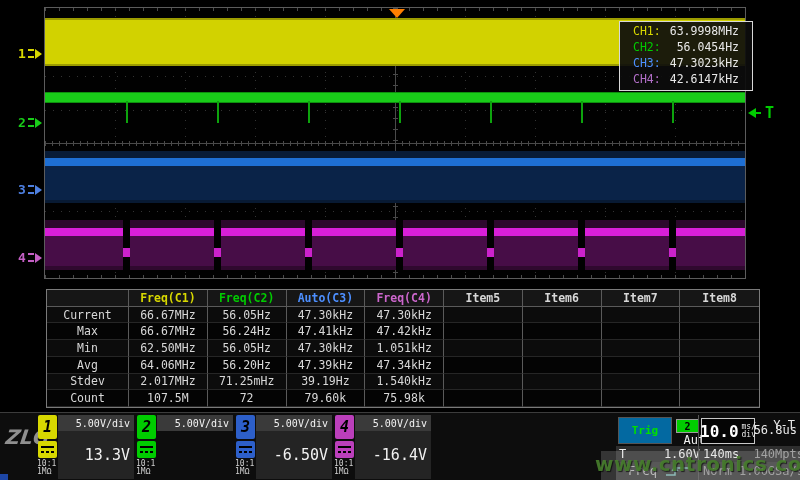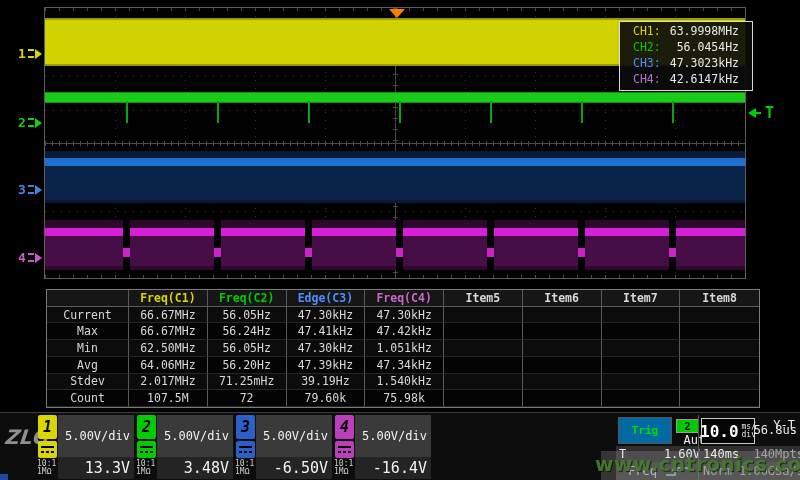--- a/index.html
+++ b/index.html
@@ -69,21 +69,21 @@
   .chblock{position:absolute;top:2px;width:97px;height:64px;display:flex;}
   .chleft{width:21px;display:flex;flex-direction:column;align-items:center;}
   .chbadge{width:19px;height:24px;border-radius:2px;color:#000;font-weight:bold;font-style:italic;
     font-size:15px;display:flex;align-items:center;justify-content:center;}
   .chcoup{width:19px;height:17px;border-radius:2px;margin-top:2px;position:relative;}
   .chcoup .cs{position:absolute;left:3px;right:3px;top:5px;height:2px;background:#000;}
   .chcoup .cd{position:absolute;left:3px;right:3px;top:10px;height:2px;
     background:repeating-linear-gradient(90deg,#000 0 3px,transparent 3px 5px);}
   .chprobe{font-size:8px;line-height:8px;color:#cfcfcf;margin-top:2px;text-align:left;width:21px;}
   .chright{flex:1;display:flex;flex-direction:column;}
-  .chscale{height:42px;background:#3a3a3a;color:#f2f2f2;font-size:12px;display:flex;align-items:center;justify-content:flex-end;padding-right:4px;}
+  .chscale{height:16px;background:#3a3a3a;color:#f2f2f2;font-size:10px;display:flex;align-items:center;justify-content:flex-end;padding-right:4px;}
   .choffset{flex:1;background:#242424;color:#f2f2f2;font-size:15px;display:flex;align-items:center;justify-content:flex-end;padding-right:4px;}
 
   
   #trig-panel{position:absolute;left:616px;top:2px;width:82px;height:65px;}
   #trig-box{position:absolute;left:2px;top:2px;width:52px;height:25px;background:#0369a1;border:1px solid #555;
     color:#00e000;font-weight:bold;font-size:11px;display:flex;align-items:center;justify-content:center;}
   #trig-src-badge{position:absolute;left:60px;top:4px;width:21px;height:12px;background:#00cc00;border:1px solid #9c9c9c;
     color:#000;font-size:10px;font-weight:bold;display:flex;align-items:center;justify-content:center;}
   #trig-coup{position:absolute;left:60px;top:4px;margin-left:26px;width:20px;height:13px;background:#b8b8b8;border-radius:2px;position:absolute;}
   #trig-coup .cs{position:absolute;left:3px;right:3px;top:3px;height:2px;background:#111;}
@@ -233,21 +233,21 @@
       <div class="freqrow">
         <span class="fl" style="color: rgb(179, 111, 201);">CH4:</span>
         <span class="fv">42.6147kHz</span>
       </div>
     </div>
 
   <div id="mtable">
       <div class="th" style="color: rgb(216, 216, 216);"></div>
       <div class="th" style="color: rgb(216, 216, 0);">Freq(C1)</div>
       <div class="th" style="color: rgb(0, 204, 0);">Freq(C2)</div>
-      <div class="th" style="color: rgb(77, 143, 255);">Edge(C3)</div>
+      <div class="th" style="color: rgb(77, 143, 255);">Auto(C3)</div>
       <div class="th" style="color: rgb(204, 102, 204);">Freq(C4)</div>
       <div class="th" style="color: rgb(216, 216, 216);">Item5</div>
       <div class="th" style="color: rgb(216, 216, 216);">Item6</div>
       <div class="th" style="color: rgb(216, 216, 216);">Item7</div>
       <div class="th" style="color: rgb(216, 216, 216);">Item8</div>
       <div class="odd">Current</div>
       <div class="odd">66.67MHz</div>
       <div class="odd">56.05Hz</div>
       <div class="odd">47.30kHz</div>
       <div class="odd">47.30kHz</div>
@@ -332,21 +332,20 @@
               <span class="cs"></span>
               <span class="cd"></span>
             </div>
             <div class="chprobe">
               <div>10:1</div>
               <div>1MΩ</div>
             </div>
           </div>
           <div class="chright">
             <div class="chscale">5.00V/div</div>
-            <div class="choffset">3.48V</div>
           </div>
         </div>
         <div class="chblock" style="left: 235px;">
           <div class="chleft">
             <div class="chbadge" style="background: rgb(45, 95, 201);">3</div>
             <div class="chcoup" style="background: rgb(45, 95, 201);">
               <span class="cs"></span>
               <span class="cd"></span>
             </div>
             <div class="chprobe">

